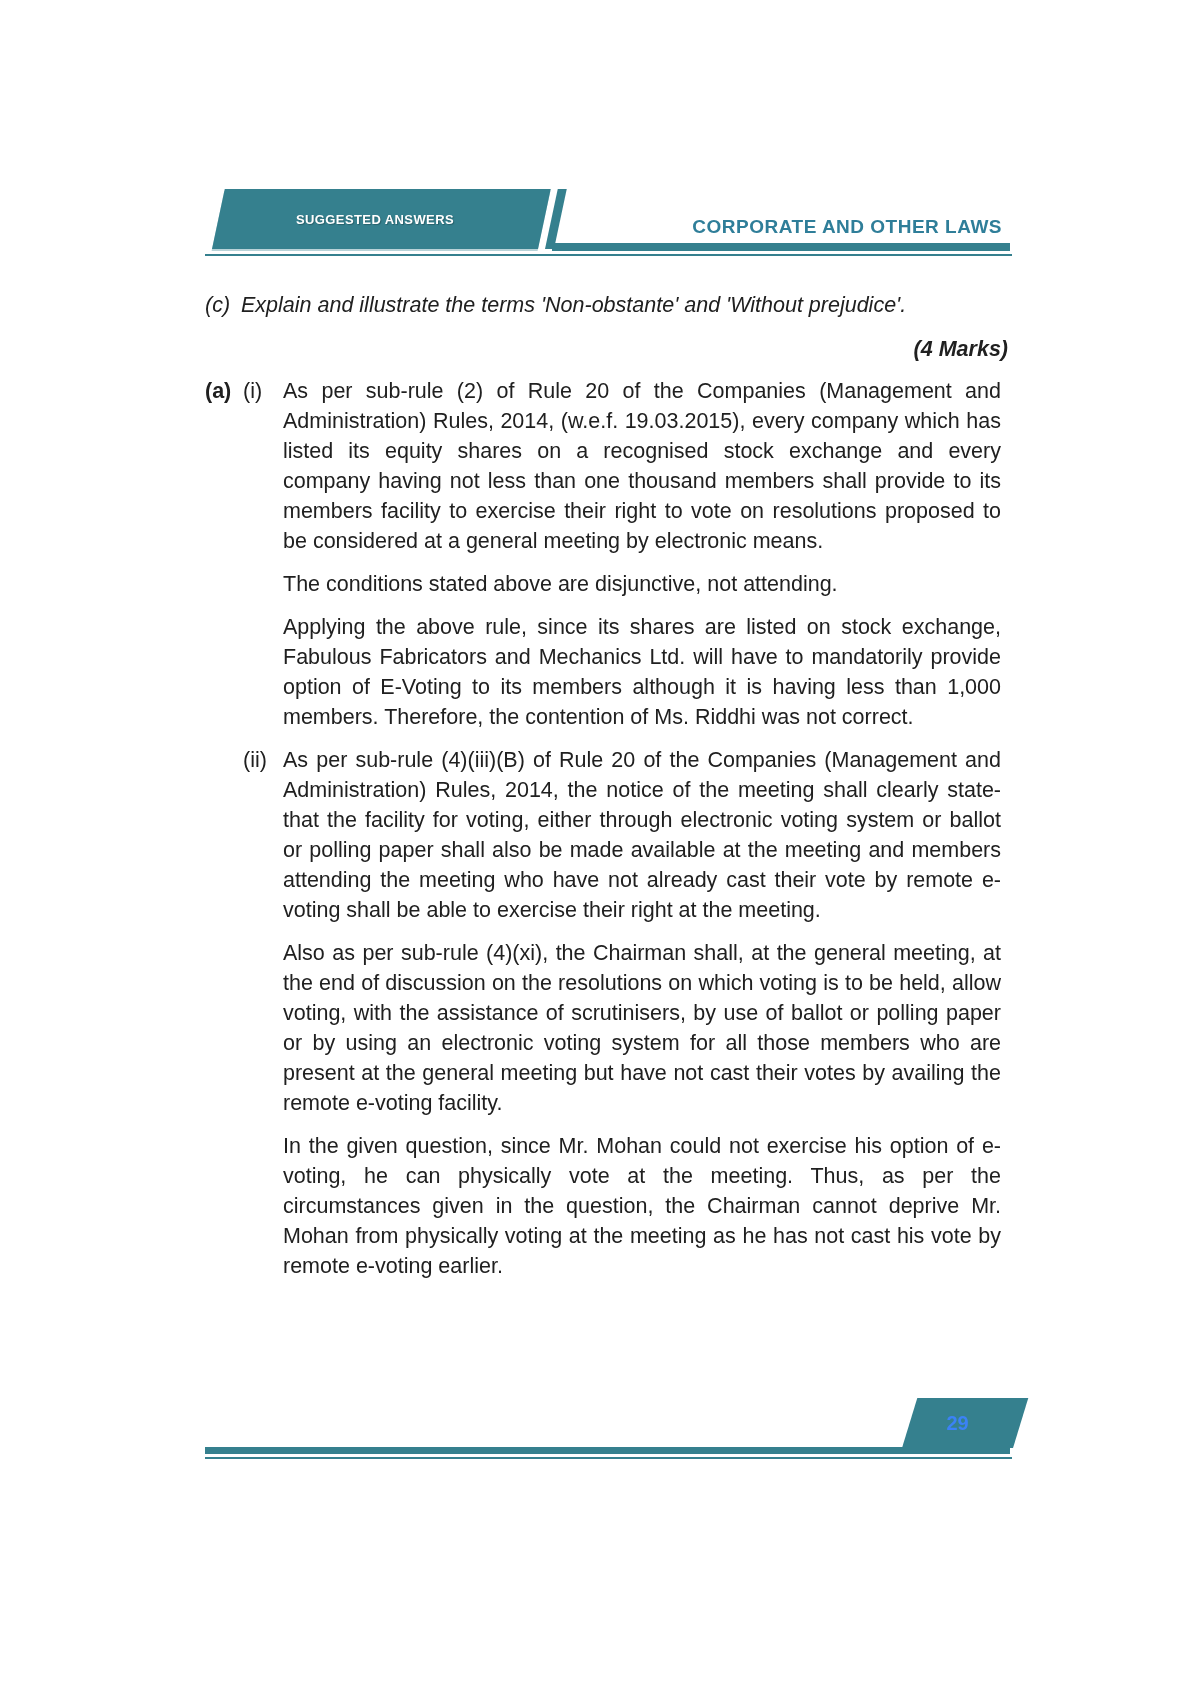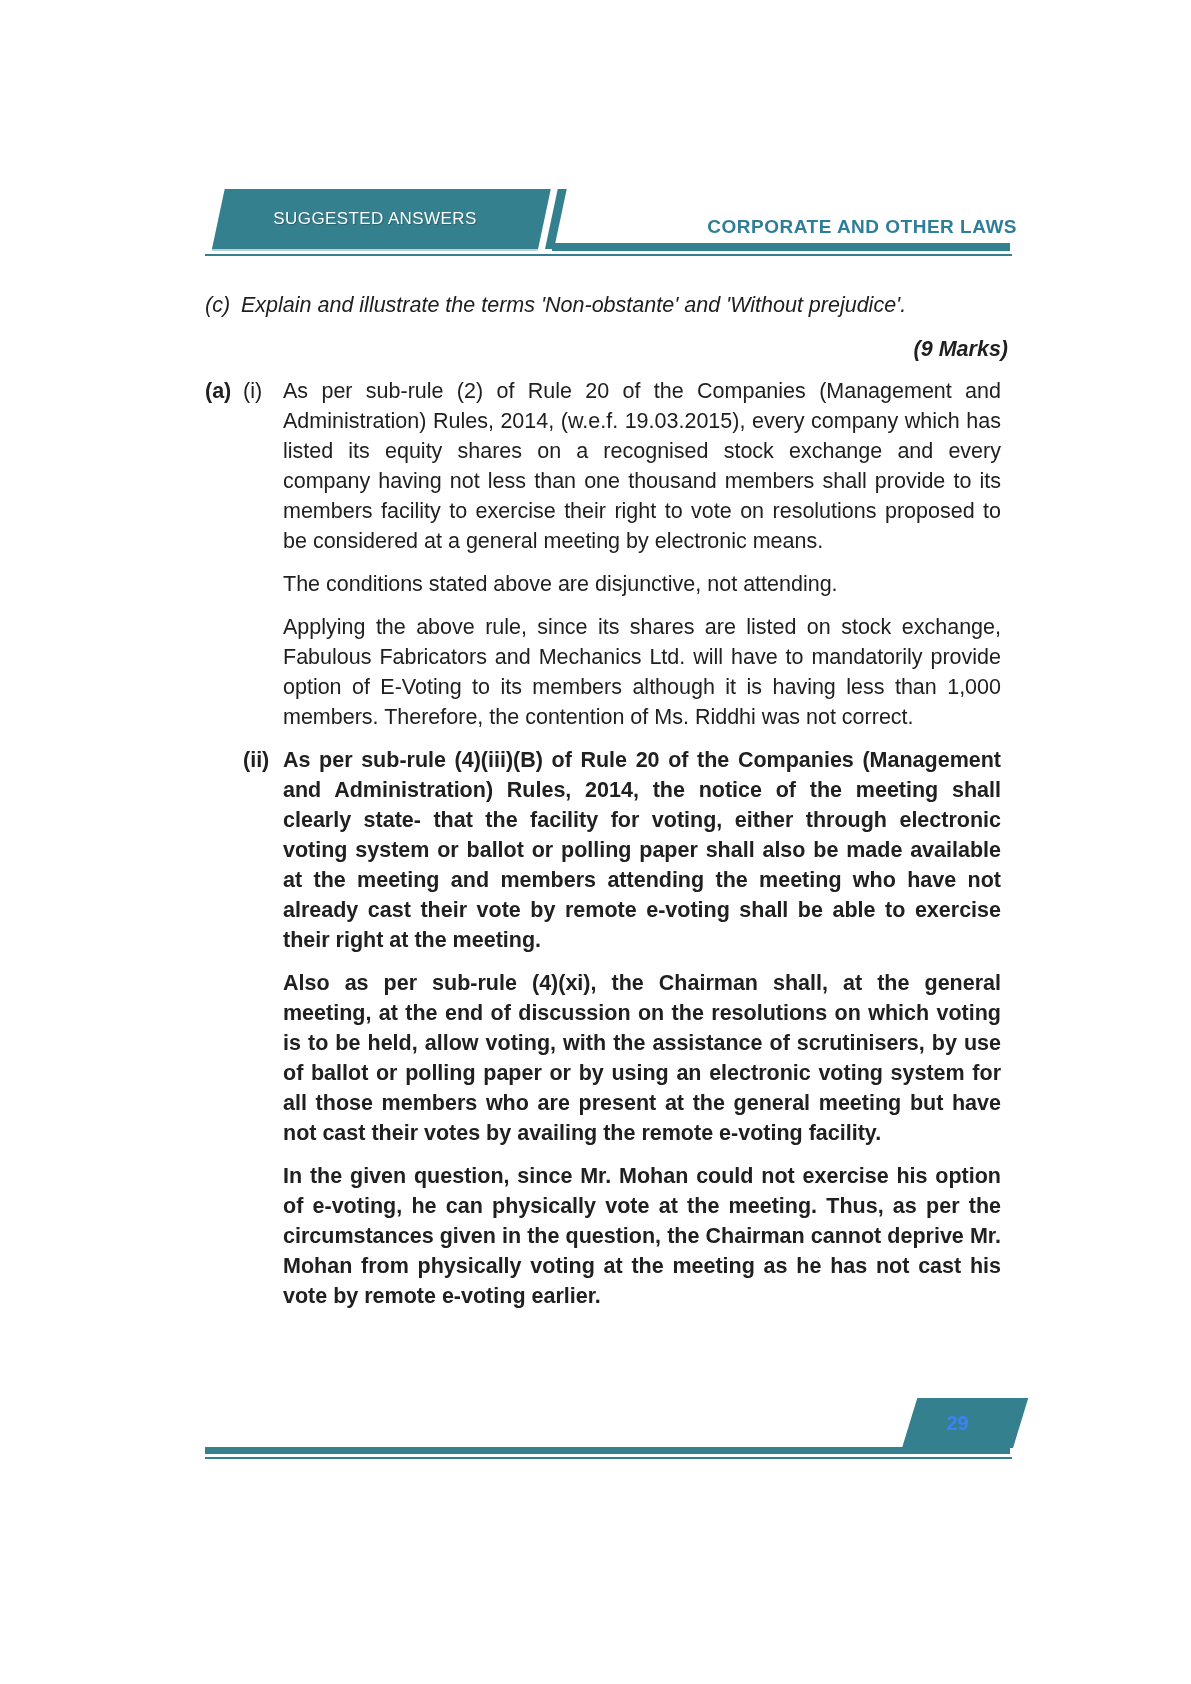--- a/index.html
+++ b/index.html
@@ -24,31 +24,31 @@
   }
   .banner .shape{
     position:absolute;inset:0;
     background:var(--accent);
     transform:skewX(-12deg);
     transform-origin:0 100%;
     box-shadow:0 2px 0 rgba(53,128,142,.35);
   }
   .banner .label{
     position:relative;z-index:2;
-    color:#ffffff;font-weight:normal;font-size:17px;letter-spacing:.4px;
+    color:#ffffff;font-weight:bold;font-size:13px;letter-spacing:.4px;
     text-shadow:1px 1px 1px rgba(0,0,0,.25);
   }
   .banner-sliver{
     position:absolute;left:545px;top:189px;width:9px;height:60px;
     background:var(--accent);
     transform:skewX(-12deg);
     transform-origin:0 100%;
   }
   .header-title{
-    position:absolute;right:174px;top:216px;
+    position:absolute;right:189px;top:216px;
     color:var(--title);font-weight:bold;font-size:19px;letter-spacing:.5px;
   }
   .head-rule-thick{
     position:absolute;left:552px;top:243px;width:458px;height:8px;
     background:var(--accent);
   }
   .head-rule-thin{
     position:absolute;left:205px;top:254px;width:807px;height:2px;
     background:var(--accent);
   }
@@ -67,21 +67,21 @@
     text-align:right;font-style:italic;font-weight:bold;
     margin-bottom:12px;
   }
   .answer-heading{
     font-weight:bold;margin-bottom:12px;
   }
   .answer-row{
     display:grid;grid-template-columns:38px 40px 1fr;
     margin-bottom:13px;
   }
-  .answer-row:last-child{margin-bottom:0;font-weight:bold;}
+  .answer-row:last-child{margin-bottom:0;}
   .part-label{font-weight:bold;}
   .item-paras p{
     margin:0 7px 13px 0;
     text-align:justify;
   }
   .item-paras p:last-child{margin-bottom:0;}
 
   
   .page-box{
     position:absolute;left:902px;top:1398px;width:111px;height:50px;
@@ -121,21 +121,21 @@
   <div class="head-rule-thick"></div>
   <div class="head-rule-thin"></div>
 
   <div class="content">
 
     <div class="question-row">
       <span>(c)</span>
       <span>Explain and illustrate the terms 'Non-obstante' and 'Without prejudice'.</span>
     </div>
 
-    <div class="marks">(9 Marks)</div>
+    <div class="marks">(4 Marks)</div>
 
 
     <div class="answer-row">
       <span class="part-label">(a)</span>
       <span>(i)</span>
       <div class="item-paras">
         <p>As per sub-rule (2) of Rule 20 of the Companies (Management and Administration) Rules, 2014, (w.e.f. 19.03.2015), every company which has listed its equity shares on a recognised stock exchange and every company having not less than one thousand members shall provide to its members facility to exercise their right to vote on resolutions proposed to be considered at a general meeting by electronic means.</p>
         <p>The conditions stated above are disjunctive, not attending.</p>
         <p>Applying the above rule, since its shares are listed on stock exchange, Fabulous Fabricators and Mechanics Ltd. will have to mandatorily provide option of E-Voting to its members although it is having less than 1,000 members. Therefore, the contention of Ms. Riddhi was not correct.</p>
       </div>

